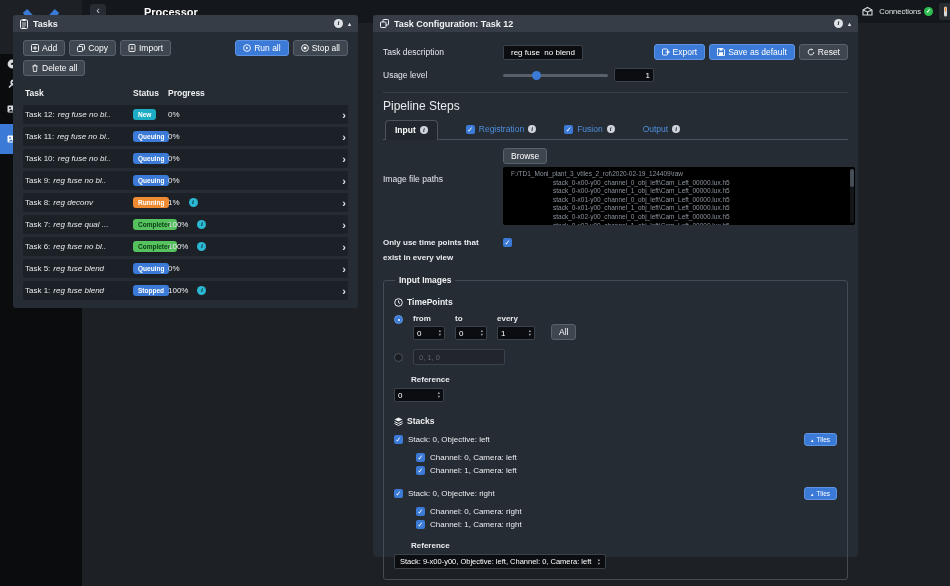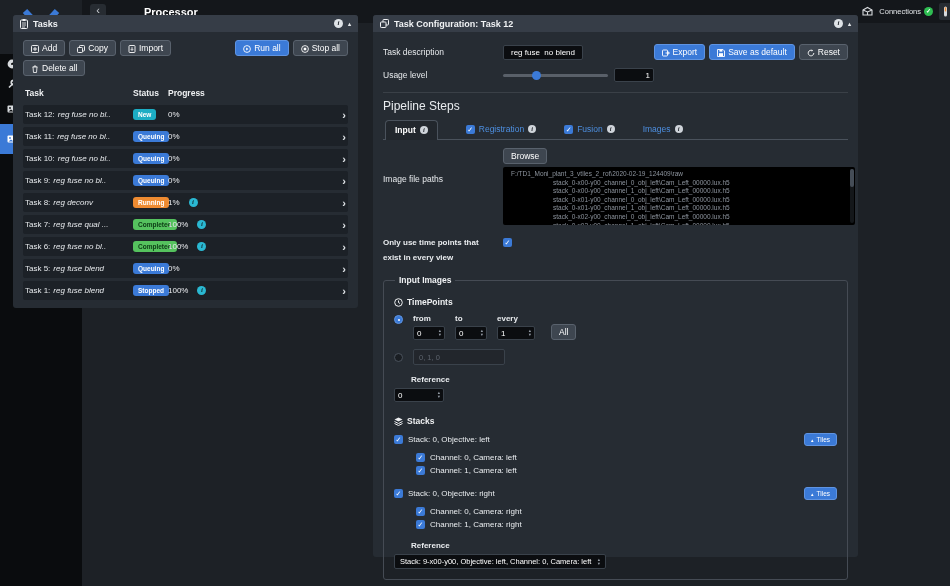--- a/index.html
+++ b/index.html
@@ -36,21 +36,21 @@
   .ph-right { margin-left:auto; display:flex; align-items:center; gap:5px; }
   .info-dot { width:9px; height:9px; border-radius:50%; background:#dfe3e7; color:#22272d; font-size:7px;
               font-weight:bold; font-style:italic; line-height:9px; text-align:center; font-family:"Liberation Serif",serif; }
   .collapse-ic { font-size:6px; color:#e6e9ec; cursor:pointer; }
 
   #tasks-panel { left:13px; top:15px; width:345px; height:293px; }
   #config-panel { left:373px; top:15px; width:485px; height:542px; }
   .panel-body { padding:8px 10px; }
 
   
-  .btn { display:inline-flex; align-items:flex-end; gap:3px; font-size:8.5px; color:#fff; padding:2px 7px; height:16px;
+  .btn { display:inline-flex; align-items:center; gap:3px; font-size:8.5px; color:#fff; padding:2px 7px; height:16px;
          border-radius:3px; background:#3e4650; border:1px solid #59626d; cursor:pointer; white-space:nowrap; }
   .btn.primary { background:#3b7ad7; border-color:#5f94e2; }
   .bic { width:8px; height:8px; }
 
   
   .toolbar-row { display:flex; gap:4px; align-items:center; }
   .toolbar-row + .toolbar-row { margin-top:4px; }
   .tr-right { margin-left:auto; display:flex; gap:4px; }
   .tgrid { display:grid; grid-template-columns:108px 35px 1fr 12px; align-items:center; }
   #task-cols { margin-top:12px; padding:0 2px; font-size:8.5px; font-weight:bold; color:#eef0f2; }
@@ -428,21 +428,21 @@
         <span class="cb">✓</span>
         <span>Registration</span>
         <span class="tab-info">i</span>
       </div>
       <div class="tab">
         <span class="cb">✓</span>
         <span>Fusion</span>
         <span class="tab-info">i</span>
       </div>
       <div class="tab">
-        <span>Images</span>
+        <span>Output</span>
         <span class="tab-info">i</span>
       </div>
     </div>
 
     <div id="paths-row">
       <span class="cfg-label" id="paths-label">Image file paths</span>
       <div id="paths-col">
         <div class="btn" id="browse-btn">
           <span>Browse</span>
         </div>

